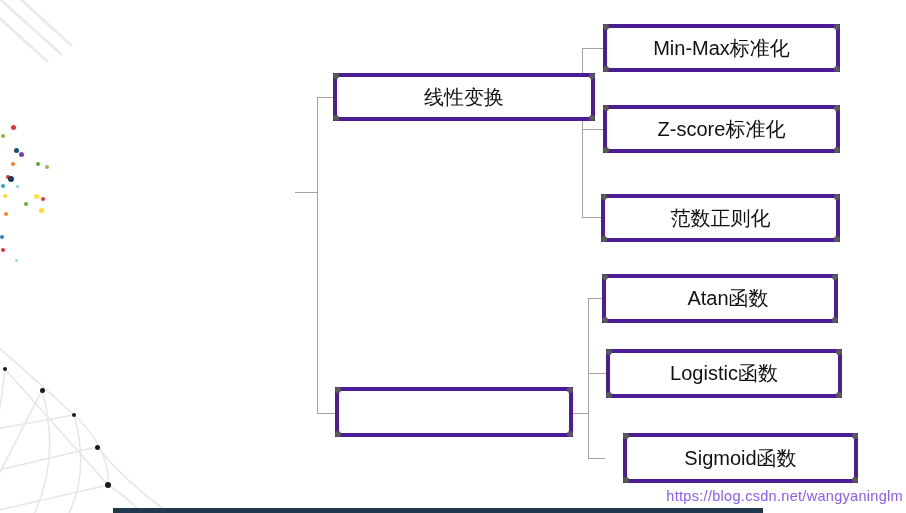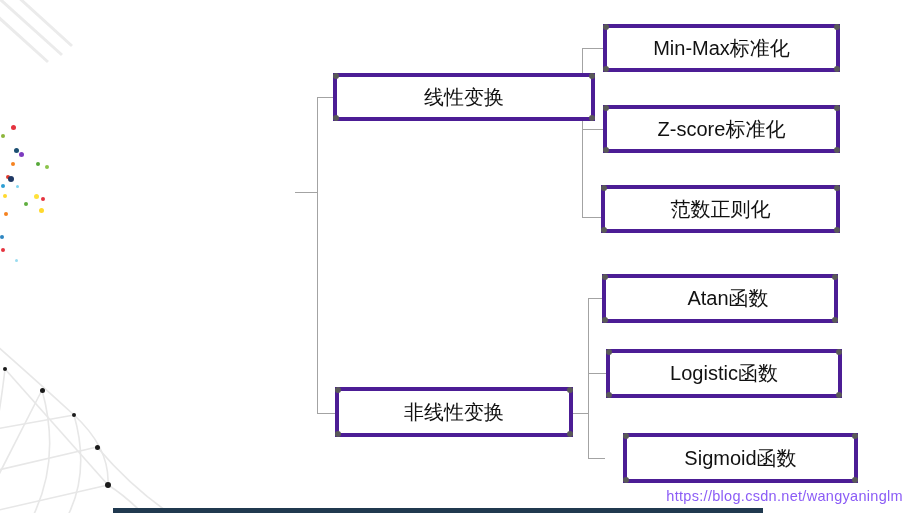--- a/index.html
+++ b/index.html
@@ -126,30 +126,29 @@
     </div>
 
   <div class="node" style="left:603px;top:105px;width:237px;height:48px;">
     <span>Z-score标准化</span>
   <span class="handle tl"></span>
       <span class="handle tr"></span>
       <span class="handle bl"></span>
       <span class="handle br"></span>
     </div>
 
-  <div class="node" style="left:601px;top:185px;width:239px;height:48px;">
+  <div class="node" style="left:601px;top:194px;width:239px;height:48px;">
     <span>范数正则化</span>
   <span class="handle tl"></span>
       <span class="handle tr"></span>
       <span class="handle bl"></span>
       <span class="handle br"></span>
     </div>
 
   <div class="node" style="left:335px;top:387px;width:238px;height:50px;">
-    <span>非线性变换</span>
   <span class="handle tl"></span>
       <span class="handle tr"></span>
       <span class="handle bl"></span>
       <span class="handle br"></span>
     </div>
 
   <div class="node" style="left:602px;top:274px;width:236px;height:49px;padding-left:16px;">
     <span>Atan函数</span>
   <span class="handle tl"></span>
       <span class="handle tr"></span>

